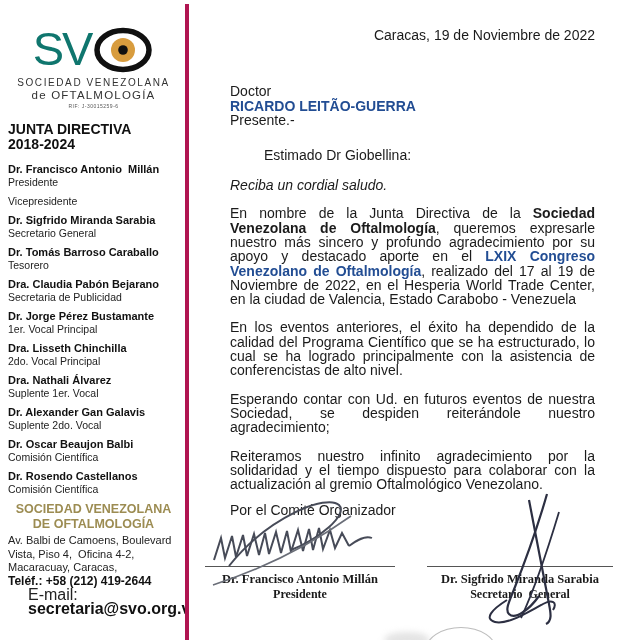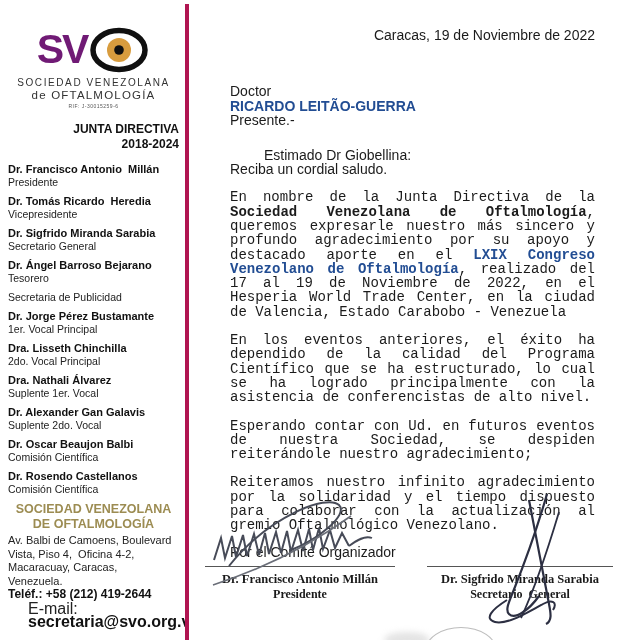--- a/index.html
+++ b/index.html
@@ -15,47 +15,47 @@
     position:relative;width:640px;height:640px;background:#ffffff;
     overflow:hidden;font-family:"Liberation Sans",sans-serif;color:var(--ink);
   }
   
   .accent-line{position:absolute;left:185px;top:4px;bottom:0;width:3.5px;background:var(--accent-line);}
 
   
   .sidebar{position:absolute;left:0;top:0;width:185px;height:640px;padding:24px 6px 0 8px;overflow:hidden;}
   .logo{text-align:center;}
   .logo-row{display:flex;align-items:center;justify-content:center;}
-  .logo-sv{font-size:41px;line-height:46px;letter-spacing:-2px;color:#701a75;font-weight:700;}
+  .logo-sv{font-size:47px;line-height:46px;letter-spacing:-2px;color:#0f766e;font-weight:400;}
   .logo-eye{margin-left:1px;margin-top:2px;}
   .logo-name1{font-size:10px;letter-spacing:1.6px;color:#333;margin-top:3px;white-space:nowrap;}
   .logo-name2{font-size:11.5px;letter-spacing:1.2px;color:#333;margin-top:1px;white-space:nowrap;}
   .logo-rif{font-size:5px;letter-spacing:.5px;color:#555;margin-top:2px;}
-  .board-title{text-align:right;font-weight:700;font-size:12px;line-height:15px;margin-top:13px;color:#111;}
+  .board-title{text-align:left;font-weight:700;font-size:14px;line-height:15px;margin-top:13px;color:#111;}
   .board-list{margin-top:11px;}
   .member{margin-bottom:6px;}
   .mname{font-weight:700;font-size:11px;line-height:13px;color:#111;white-space:pre-wrap;}
   .mrole{font-size:10.5px;line-height:13px;color:#222;}
   .side-footer{margin-top:4px;}
   .org-gold{color:var(--gold);font-weight:700;font-size:12.5px;line-height:14.5px;text-align:center;margin-bottom:3px;}
   .address{font-size:11px;line-height:13.5px;color:#222;}
   .address div{white-space:pre-wrap;}
   .phone{font-size:12px;line-height:13.5px;font-weight:700;color:#111;}
   .email-line{font-size:16px;line-height:13.5px;color:#222;margin-left:20px;}
   .email-line .addr{font-weight:700;color:#111;}
 
   
   .letter{position:absolute;left:230px;top:0;width:365px;font-size:14px;line-height:14.3px;}
   .date{text-align:right;margin-top:28px;}
   .recipient{margin-top:42px;}
   .recipient div{line-height:14.5px;}
   .rname{font-weight:700;color:var(--heading-blue);}
   .salutation{margin-top:20px;padding-left:34px;}
-  .greeting{}
-  .para{margin-top:14px;text-align:justify;font-family:Liberation Mono, monospace;}
+  .greeting{margin-top:16px;font-style:italic;}
+  .para{margin-top:14px;text-align:justify;}
   .closing{margin-top:12px;}
 
   
   .sig-row{position:absolute;left:205px;top:496px;width:408px;display:flex;gap:32px;}
   .sig-block{position:relative;width:190px;text-align:center;}
   .sig-block.right{width:186px;}
   .sig-line{position:absolute;left:0;right:0;top:70px;border-top:1px solid #555;}
   .sig-text{padding-top:76px;font-family:"Liberation Serif",serif;color:#1a1a1a;}
   .sig-name{font-weight:700;font-size:12.5px;line-height:15px;}
   .sig-role{font-weight:700;font-size:12px;line-height:15px;white-space:pre-wrap;}
@@ -94,32 +94,32 @@
       <div>JUNTA DIRECTIVA</div>
       <div>2018-2024</div>
     </div>
 
     <div id="board-list" class="board-list">
         <div class="member">
           <div class="mname">Dr. Francisco Antonio  Millán</div>
           <div class="mrole">Presidente</div>
         </div>
         <div class="member">
-          <div class="mname">Dr. Tomás Ricardo  Heredia</div>
           <div class="mrole">Vicepresidente</div>
         </div>
         <div class="member">
           <div class="mname">Dr. Sigfrido Miranda Sarabia</div>
           <div class="mrole">Secretario General</div>
         </div>
         <div class="member">
-          <div class="mname">Dr. Ángel Barroso Bejarano</div>
+          <div class="mname">Dr. Tomás Barroso Caraballo</div>
           <div class="mrole">Tesorero</div>
         </div>
         <div class="member">
+          <div class="mname">Dra. Claudia Pabón Bejarano</div>
           <div class="mrole">Secretaria de Publicidad</div>
         </div>
         <div class="member">
           <div class="mname">Dr. Jorge Pérez Bustamante</div>
           <div class="mrole">1er. Vocal Principal</div>
         </div>
         <div class="member">
           <div class="mname">Dra. Lisseth Chinchilla</div>
           <div class="mrole">2do. Vocal Principal</div>
         </div>
@@ -143,21 +143,20 @@
 
     <div class="side-footer">
       <div class="org-gold">
         <div>SOCIEDAD VENEZOLANA</div>
         <div>DE OFTALMOLOGÍA</div>
       </div>
       <div id="address" class="address">
           <div>Av. Balbi de Camoens, Boulevard</div>
           <div>Vista, Piso 4,  Oficina 4-2,</div>
           <div>Macaracuay, Caracas,</div>
-          <div>Venezuela.</div>
         </div>
       <div class="phone">Teléf.: +58 (212) 419-2644</div>
       <div class="email-line"><span>E-mail: </span><span class="addr">secretaria@svo.org.ve</span></div>
 
     </div>
   </aside>
 
   <main class="letter">
     <div class="date">Caracas, 19 de Noviembre de 2022</div>
 

